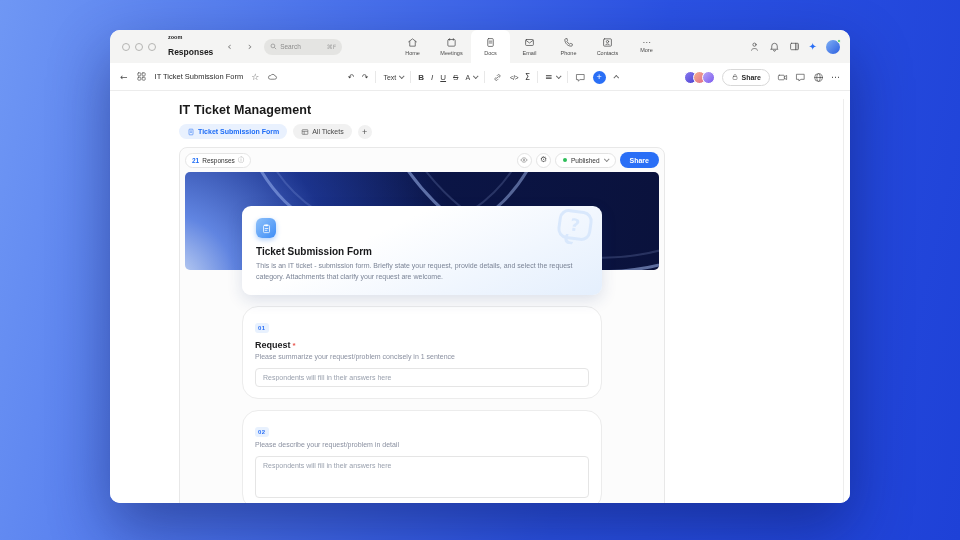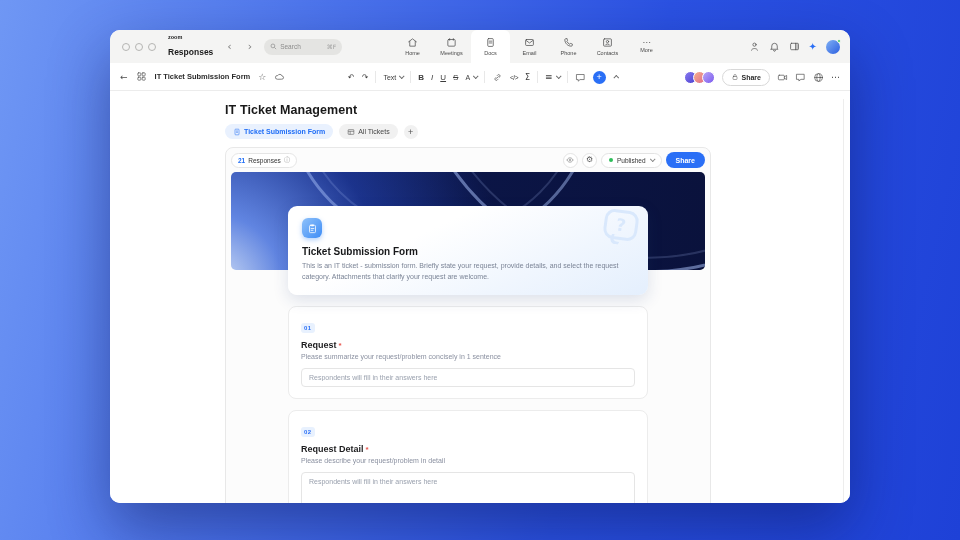--- a/index.html
+++ b/index.html
@@ -41,21 +41,21 @@
   .tb-right svg { width:11px; height:11px; stroke:#4e4e4e; fill:none; stroke-width:1.6; stroke-linecap:round; stroke-linejoin:round; }
   .sparkle { color:#2a6ff6; font-size:10px; }
   .avatar-me { width:14px; height:14px; border-radius:50%; background:linear-gradient(135deg,#7fb0f4,#2c5fe0); position:relative; }
   .avatar-me i { position:absolute; right:-1px; top:-1px; width:4.5px; height:4.5px; border-radius:50%; background:#30c553; border:1px solid #f4f4f3; display:block; }
 
   
   .toolbar { height:28px; background:#fff; border-bottom:1px solid #ececec; position:relative; display:flex; align-items:center; padding:0 10px; }
   .toolbar svg { width:11px; height:11px; stroke:#4e4e4e; fill:none; stroke-width:1.5; stroke-linecap:round; stroke-linejoin:round; }
   .tool-left { display:flex; align-items:center; gap:8px; }
   .backarrow { font-size:9px; color:#4e4e4e; }
-  .doctitle { font-size:7.5px; font-weight:bold; color:#2b2b2b; }
+  .doctitle { font-size:7.5px; font-weight:normal; color:#2b2b2b; }
   .staricon { font-size:9px; color:#5a5a5a; }
   .tool-center { position:absolute; left:238px; top:0; height:28px; display:flex; align-items:center; gap:7px; color:#3c3c3c; font-size:8px; }
   .sep { width:1px; height:12px; background:#e8e8e8; }
   .chev { width:4px; height:4px; border-right:1px solid #6a6a6a; border-bottom:1px solid #6a6a6a; transform:rotate(45deg) translateY(-1px); display:inline-block; }
   .chev.up { transform:rotate(-135deg) translateY(-1px); }
   .fmt-b { font-weight:bold; }
   .fmt-i { font-style:italic; }
   .fmt-u { text-decoration:underline; }
   .fmt-s { text-decoration:line-through; }
   .dd { display:flex; align-items:center; gap:3px; font-size:7px; }
@@ -67,21 +67,21 @@
   .avstack span:nth-child(1){ background:linear-gradient(135deg,#8a7cf0,#4a3fd0); }
   .avstack span:nth-child(2){ background:linear-gradient(135deg,#f5b08a,#e06a8a); margin-left:-4px; }
   .avstack span:nth-child(3){ background:linear-gradient(135deg,#b9a6f5,#7c5cf0); margin-left:-4px; }
   .sharepill { display:flex; align-items:center; gap:3px; border:1px solid #d8d8d8; border-radius:9px; height:17px; padding:0 8px; font-size:7px; color:#2b2b2b; font-weight:bold; }
   .sharepill svg { width:8px; height:8px; }
   .more-dots { font-size:9px; color:#4e4e4e; }
 
   
   .docarea { height:412px; background:#fff; position:relative; }
   .scroll-line { position:absolute; right:6px; top:8px; bottom:0; width:1px; background:#ededed; }
-  .content { margin-left:115px; width:486px; }
+  .content { margin-left:69px; width:486px; }
   .pagetitle { padding-top:12px; font-size:12.5px; font-weight:bold; color:#191919; letter-spacing:.1px; }
   .doctabs { margin-top:7px; display:flex; align-items:center; gap:6px; }
   .dtab { display:flex; align-items:center; gap:3px; height:15px; border-radius:9px; padding:0 8px; font-size:7px; background:#f1f1f1; color:#474747; }
   .dtab.active { background:#e9f1fe; color:#1f6df6; font-weight:bold; }
   .dtab svg { width:8px; height:8px; stroke:currentColor; fill:none; stroke-width:1.6; }
   .dtab-add { width:14px; height:14px; border-radius:7px; background:#f1f1f1; color:#555; font-size:9px; display:flex; align-items:center; justify-content:center; }
 
   
   .panel { margin-top:8px; border:1px solid #e8e8e8; border-radius:8px; background:#fcfcfc; height:370px; overflow:hidden; }
   .panel-head { height:24px; display:flex; align-items:center; padding:0 5px; }
@@ -111,21 +111,21 @@
     background:linear-gradient(155deg, #ffffff 35%, #f0f6fe 70%, #e4effd 100%);
     border-radius:9px; box-shadow:0 5px 16px rgba(25,55,120,.14); padding:12px 14px 13px; }
   .clipicon { width:20px; height:20px; border-radius:6px; background:linear-gradient(135deg,#8ec1fa,#3f8df6); display:flex; align-items:center; justify-content:center; box-shadow:0 2px 5px rgba(63,141,246,.4); }
   .clipicon svg { width:11px; height:11px; stroke:#fff; fill:none; stroke-width:1.7; stroke-linecap:round; }
   .formtitle { margin-top:8px; font-size:10px; font-weight:bold; color:#17181a; }
   .formdesc { margin-top:4px; font-size:7px; line-height:1.5; color:#7b8496; width:96%; }
   .qmark { position:absolute; top:4px; right:10px; width:34px; height:30px; border:3px solid #d9e8fc; border-radius:10px; color:#d9e8fc; font-size:17px; font-weight:bold; display:flex; align-items:center; justify-content:center; transform:rotate(8deg); }
   .qmark:after { content:""; position:absolute; bottom:-8px; left:5px; width:7px; height:7px; border-left:3px solid #d9e8fc; border-bottom:3px solid #d9e8fc; border-bottom-left-radius:7px; transform:skewX(-12deg); }
 
   
-  .qcard { width:360px; margin:11px auto 0; background:#fff; border:1px solid #ececec; border-radius:8px; padding:9px 12px 11px; }
+  .qcard { width:360px; margin:11px auto 0; background:#fff; border:1px solid #ececec; border-radius:16px; padding:9px 12px 11px; }
   .qbadge { display:inline-block; background:#e8f1fe; color:#2a6ff6; font-size:6px; font-weight:bold; padding:2px 3px; border-radius:3px; letter-spacing:.5px; }
   .qlabel { margin-top:6px; font-size:9px; font-weight:bold; color:#1d1d1f; }
   .qreq { color:#e8554d; font-size:8px; margin-left:2px; }
   .qhint { margin-top:3px; font-size:7px; color:#8a90a0; }
   .qinput, .qtextarea { margin-top:8px; width:100%; border:1px solid #e5e5e5; border-radius:4px; padding:5px 7px; font-size:7px; font-family:"Liberation Sans",sans-serif; color:#555; background:#fff; outline:none; display:block; }
   .qtextarea { height:42px; resize:none; }
   ::placeholder { color:#9aa1ae; opacity:1; }
 </style>
 </head>
 <body>
@@ -378,21 +378,20 @@
 
           <div class="qcard">
             <span class="qbadge">01</span>
             <div class="qlabel"><span>Request</span><span class="qreq">*</span></div>
             <div class="qhint">Please summarize your request/problem concisely in 1 sentence</div>
             <input class="qinput" type="text" placeholder="Respondents will fill in their answers here" style="">
           </div>
 
           <div class="qcard">
             <span class="qbadge">02</span>
-            <div class="qlabel"><span>Request Detail</span><span class="qreq">*</span></div>
             <div class="qhint">Please describe your request/problem in detail</div>
             <textarea class="qtextarea" placeholder="Respondents will fill in their answers here" style=""></textarea>
           </div>
         </div>
       </div>
     </div>
   </div>
 </div>
 
 </body></html>

